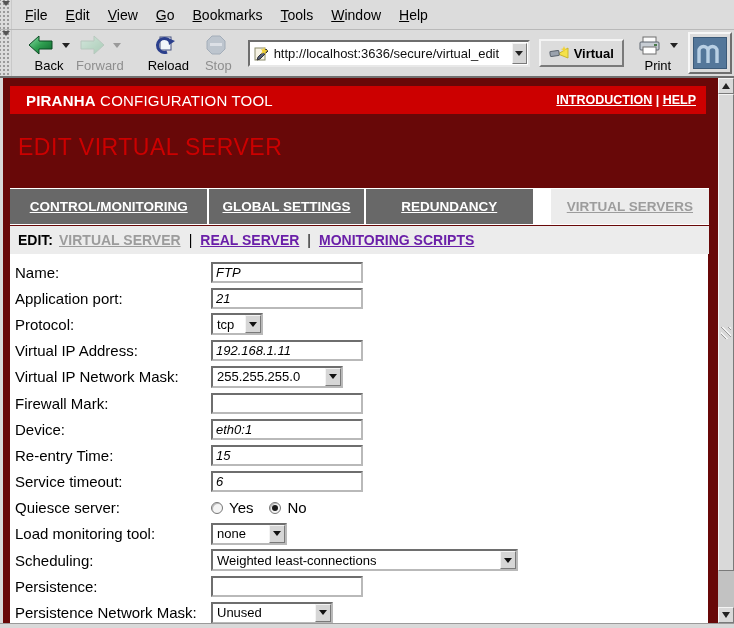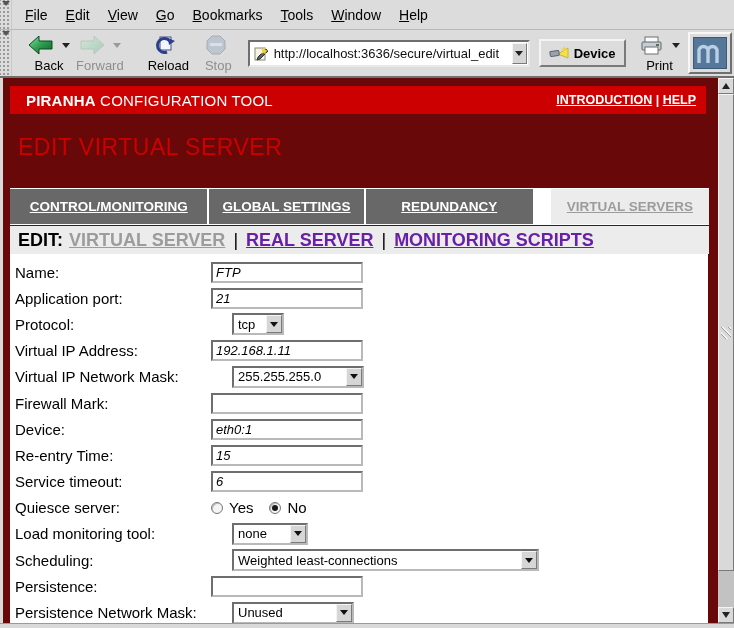--- a/index.html
+++ b/index.html
@@ -59,33 +59,33 @@
   .page-title { position:absolute; left:15px; top:56px; font-size:23px; color:#cc0000; letter-spacing:.5px; }
 
   .tabs { position:absolute; left:7px; top:110px; width:699px; height:37px; background:#fff;
           display:flex; gap:2px; padding:1px 0; }
   .tab { background:#686868; color:#fff; display:flex; align-items:center; justify-content:center;
          font-size:13.5px; font-weight:bold; text-decoration:underline; cursor:pointer; }
   .tab.t0 { width:202px; } .tab.t1 { width:158px; } .tab.t2 { width:171px; } .tab.t3 { width:162px;margin-left:16px; }
   .tab.active { background:#ececec; color:#9c9c9c; }
 
   .subnav { position:absolute; left:7px; top:148px; width:699px; height:28px; background:#ececec;
-            display:flex; align-items:center; font-size:18px; font-weight:bold; padding-left:8px; }
+            display:flex; align-items:center; font-size:14px; font-weight:bold; padding-left:8px; }
   .subnav .sep { margin:0 8px; color:#000; font-weight:normal; }
   .subnav a { color:#6a1fa8; text-decoration:underline; cursor:pointer; }
   .subnav a.current { color:#9c9c9c; }
   .subnav-prefix { color:#000; margin-right:6px; }
 
   .formarea { position:absolute; left:7px; top:176px; width:698px; bottom:0; background:#fff; padding-top:5px; }
   .frow { height:26.2px; display:flex; align-items:center; }
   .flabel { width:201px; padding-left:5px; font-size:15px; color:#000; }
   .tinput { width:152px; height:21px; background:#fff; border:2px solid; font-family:"Liberation Sans",sans-serif;
             border-color:#6e6e6e #b9b9b9 #b9b9b9 #6e6e6e; font-size:13px; padding:0 3px; color:#000;font-style:italic; }
   .xsel { display:inline-flex; height:22px; background:#fff; border:2px solid;
-          border-color:#6e6e6e #b9b9b9 #b9b9b9 #6e6e6e; align-items:center; cursor:default;margin-left:21px; }
+          border-color:#6e6e6e #b9b9b9 #b9b9b9 #6e6e6e; align-items:center; cursor:default; }
   .xsel-text { flex:1; font-size:13px; padding:0 4px; white-space:nowrap; overflow:hidden; }
   .xsel-btn { width:16px; height:18px; background:#d6d6d6; border:1px solid;
               border-color:#f4f4f4 #7a7a7a #7a7a7a #f4f4f4; display:flex; align-items:center;
               justify-content:center; flex:none; }
   .xsel-btn .tri-down { border-top-color:#111; }
   .w52{width:52px;} .w132{width:132px;} .w76{width:76px;} .w307{width:307px;} .w122{width:122px;}
 
   .radio-group { display:flex; align-items:center; font-size:15px; }
   .radio { width:12px; height:12px; border-radius:50%; border:1px solid #777;
            box-shadow:inset 1px 1px 0 #bbb; background:#f4f4f4; display:inline-flex;
@@ -198,21 +198,21 @@
           <span class="tri-down"></span>
         </span>
     </div>
 
     <div class="searchbtn">
       <svg width="20" height="16" viewBox="0 0 20 16">
         <polygon points="9,9 19,3 19,13" fill="#f5e24a" stroke="#c9b62e"></polygon>
         <rect x="1" y="6" width="9" height="5" rx="1" fill="#9aa2ad" stroke="#5c646e" transform="rotate(-8 5 8)"></rect>
         <polygon points="15,1 16,3.5 18.5,4 16,5 15,7.5 14,5 11.5,4 14,3.5" fill="#f2d235"></polygon>
       </svg>
-      <span>Device</span>
+      <span>Virtual</span>
     </div>
 
     <div class="printbtn">
       <div class="nav-ic-row">
         <svg width="24" height="19" viewBox="0 0 24 19">
           <rect x="5" y="1" width="13" height="6" fill="#fbfbfb" stroke="#6e6e6e"></rect>
           <rect x="2" y="6" width="19" height="8" rx="1" fill="#c7cdd4" stroke="#5c646e"></rect>
           <rect x="5" y="11" width="13" height="7" fill="#fff" stroke="#6e6e6e"></rect>
           <rect x="16" y="8" width="3" height="2" fill="#4a7a4a"></rect>
         </svg>

